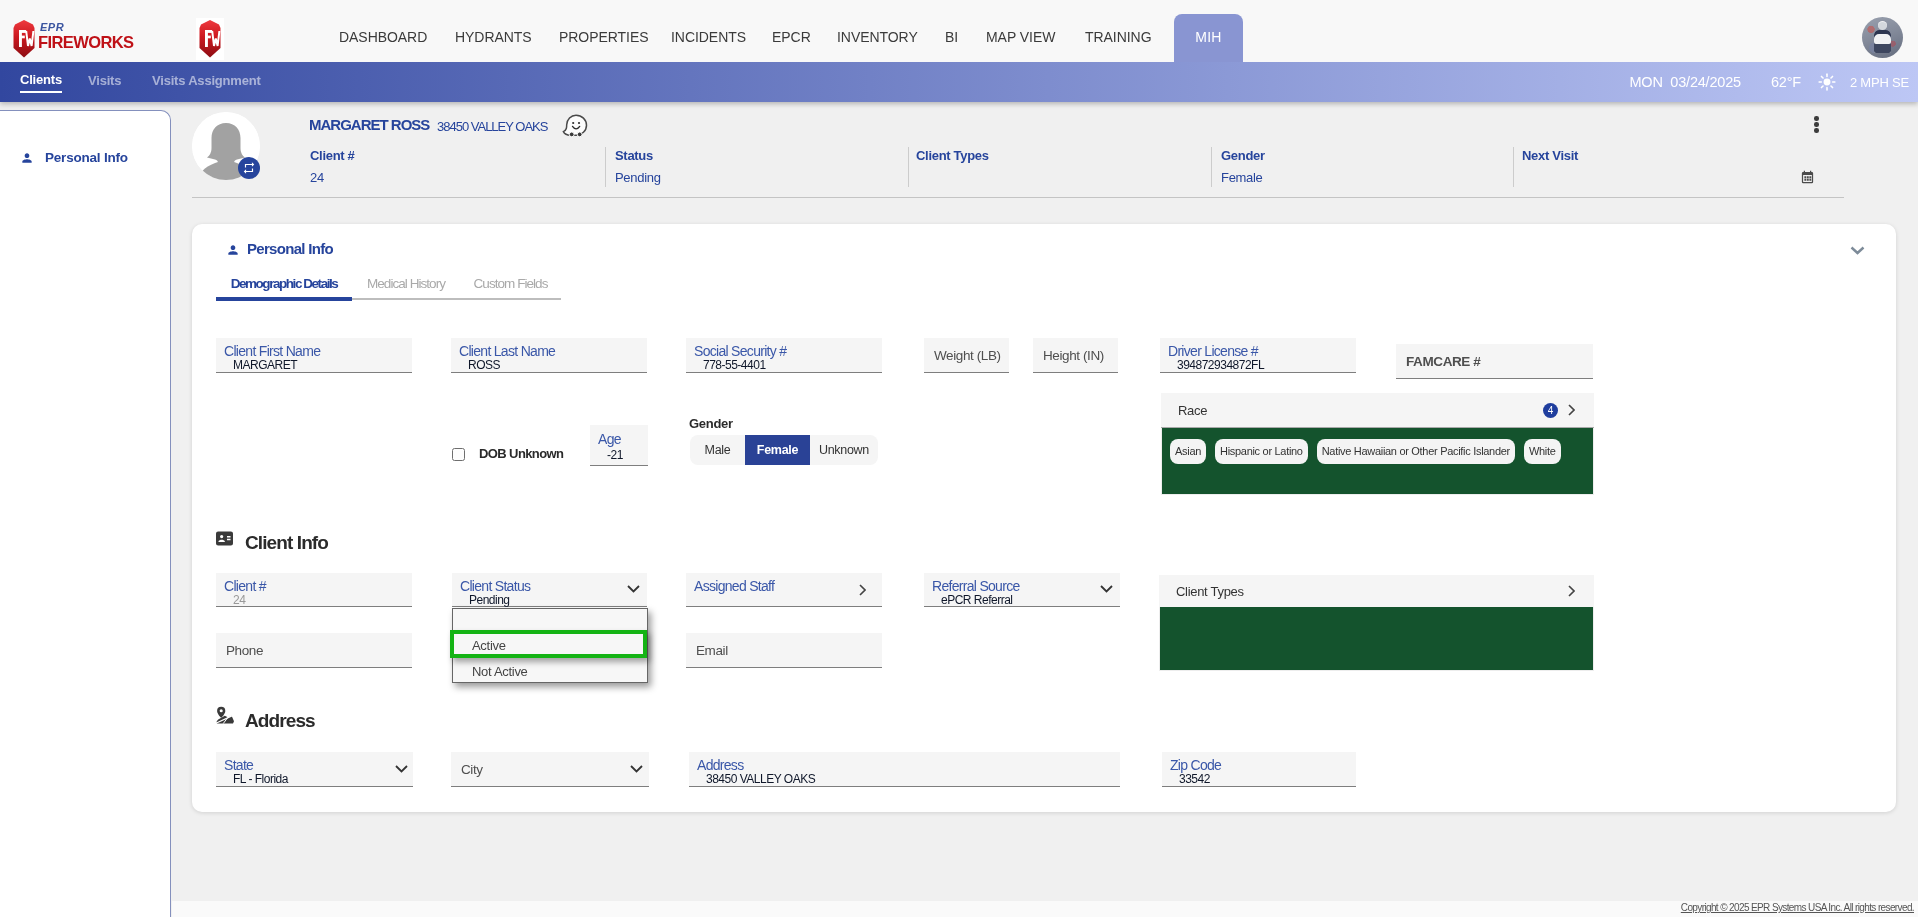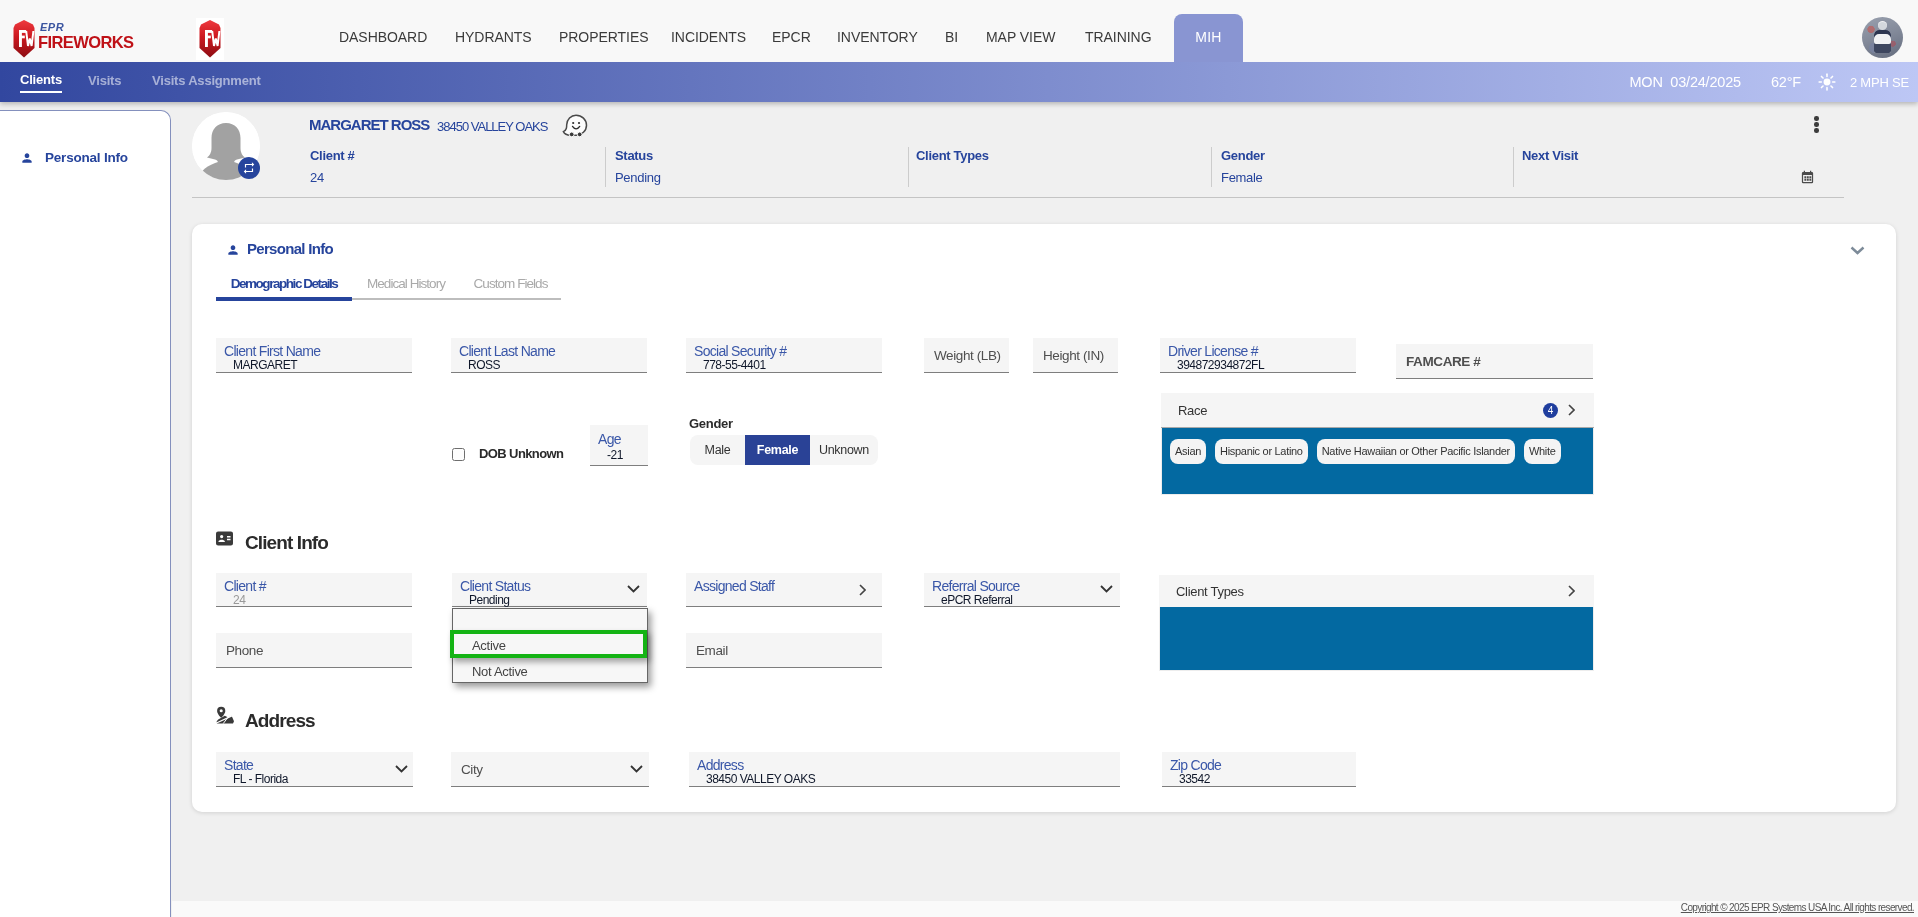--- a/index.html
+++ b/index.html
@@ -61,21 +61,21 @@
 .fld .val { position:absolute; left:17px; top:20px; font-size:12px; color:#0f172a; letter-spacing:-0.5px; white-space:nowrap; }
 .fld .ph { position:absolute; left:10px; top:50%; transform:translateY(-50%); font-size:13.5px; color:#4f4f4f; letter-spacing:-0.4px; white-space:nowrap; }
 .fld .vgray { color:#999; }
 
 
 .sect-title { position:absolute; color:#2b2b2b; font-weight:bold; font-size:19px; letter-spacing:-0.9px; }
 
 
 .panel-head { position:absolute; left:1161px; background:#f5f5f5; border-bottom:1px solid #a9a9a9; }
 .panel-head .pt { position:absolute; left:17px; top:50%; transform:translateY(-50%); font-size:13px; color:#333; letter-spacing:-0.3px; }
-.panel-body { position:absolute; left:1161px; background:#0369a1; border:1px solid #ededed; border-top:none; }
+.panel-body { position:absolute; left:1161px; background:#14532d; border:1px solid #ededed; border-top:none; }
 .chip { height:25px; line-height:25px; border-radius:8px; background:#f4f4f4; color:#333; font-size:11px; letter-spacing:-0.3px; padding:0 5px; display:inline-block; white-space:nowrap; }
 
 
 .gtoggle { position:absolute; left:690px; top:435px; width:188px; height:30px; background:#f5f5f5; border-radius:8px; display:flex; font-size:12.5px; color:#333; }
 .gtoggle div { display:flex; align-items:center; justify-content:center; letter-spacing:-0.3px; }
 .gtoggle .sel { background:#2a4296; color:#fff; font-weight:bold; }
 
 
 .dropdown { position:absolute; left:452px; top:608px; width:196px; height:75px; background:#f7f7f7; border:1px solid #666; box-shadow:3px 4px 7px rgba(0,0,0,0.4); z-index:8; }
 .dropdown .opt { position:absolute; left:19px; font-size:13px; color:#444; letter-spacing:-0.3px; }

